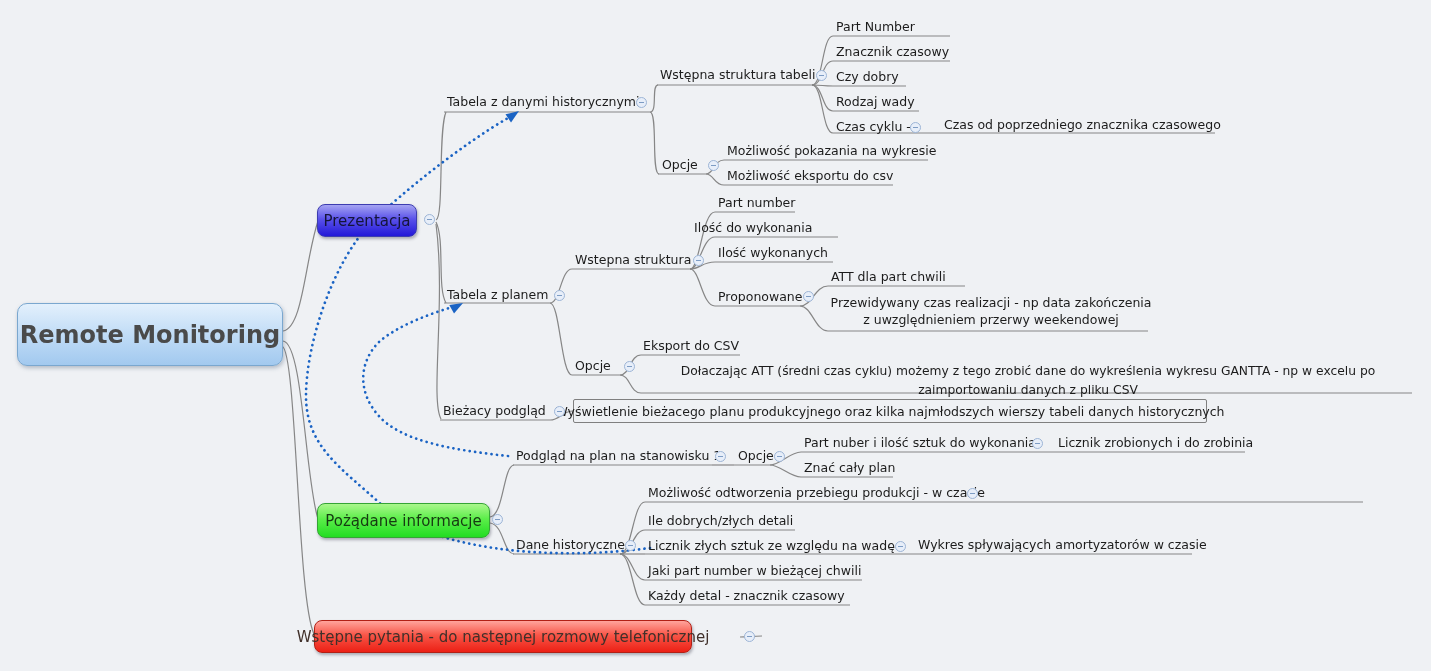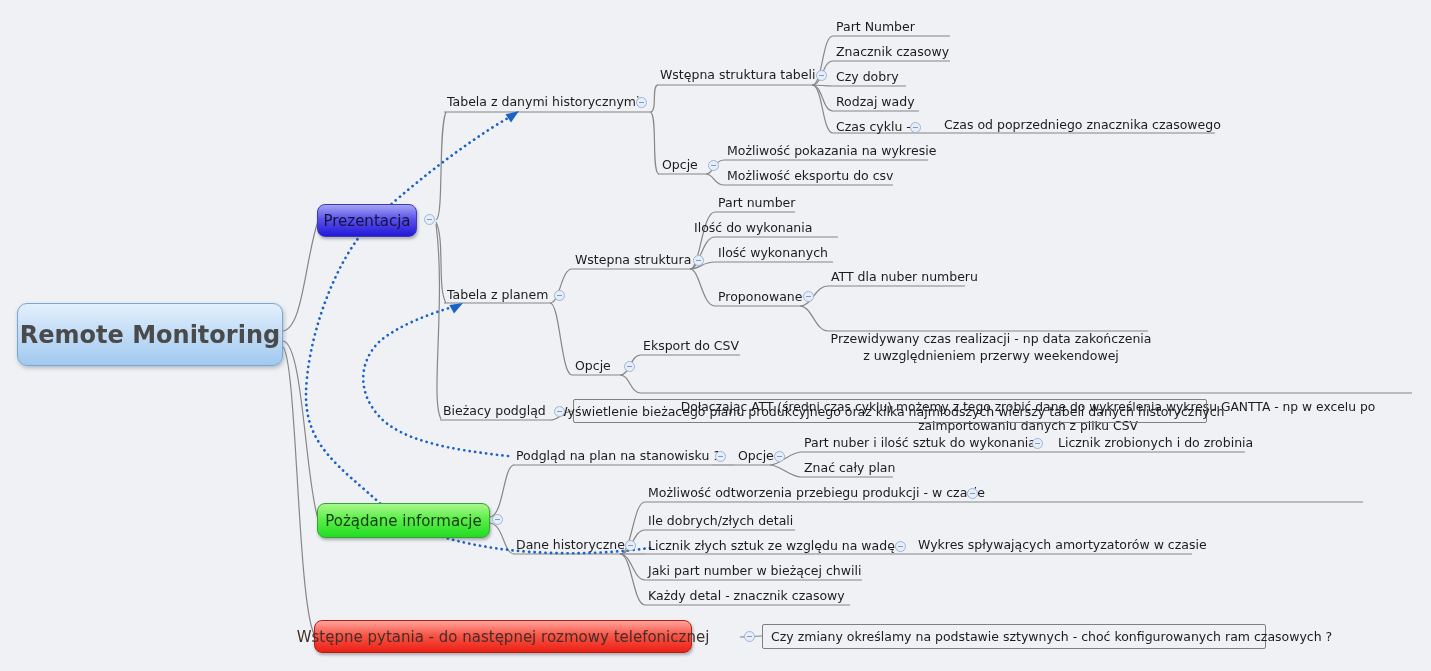--- a/index.html
+++ b/index.html
@@ -6,21 +6,21 @@
   #stage{
     position:relative;width:1431px;height:671px;overflow:hidden;
     background:#eff1f4;
     font-family:"DejaVu Sans","Liberation Sans",sans-serif;
   }
   #wires{position:absolute;left:0;top:0;pointer-events:none;}
   .lbl{
     position:absolute;font-size:12.5px;line-height:16px;color:#1c1c1c;
     white-space:nowrap;cursor:default;
   }
-  .lbl-block{white-space:normal;text-align:center;margin-top:36px;}
+  .lbl-block{white-space:normal;text-align:center;}
   .bubble{
     position:absolute;border:1px solid #7f7f7f;border-radius:2px;
     font-size:12.5px;color:#1c1c1c;white-space:nowrap;
     display:flex;align-items:center;box-sizing:border-box;padding:0 8px;
   }
   .cnode{
     position:absolute;border-radius:8px;display:flex;align-items:center;
     justify-content:center;font-size:15px;box-sizing:border-box;
     box-shadow:1px 2px 3px rgba(40,40,60,.35);white-space:nowrap;
   }
@@ -164,21 +164,21 @@
   <div class="lbl" style="left:662px;top:157px">Opcje</div>
   <div class="lbl" style="left:727px;top:143px">Możliwość pokazania na wykresie</div>
   <div class="lbl" style="left:727px;top:168px">Możliwość eksportu do csv</div>
 
   <div class="lbl" style="left:447px;top:287px">Tabela z planem</div>
   <div class="lbl" style="left:575px;top:252px">Wstepna struktura</div>
   <div class="lbl" style="left:718px;top:195px">Part number</div>
   <div class="lbl" style="left:694px;top:220px">Ilość do wykonania</div>
   <div class="lbl" style="left:718px;top:245px">Ilość wykonanych</div>
   <div class="lbl" style="left:718px;top:289px">Proponowane</div>
-  <div class="lbl" style="left:831px;top:269px">ATT dla nuber numberu</div>
+  <div class="lbl" style="left:831px;top:269px">ATT dla part chwili</div>
   <div class="lbl lbl-block" style="left:828px;top:294px;width:326px;line-height:17px">Przewidywany czas realizacji - np data zakończenia z uwzględnieniem przerwy weekendowej</div>
   <div class="lbl" style="left:575px;top:358px">Opcje</div>
   <div class="lbl" style="left:643px;top:338px">Eksport do CSV</div>
   <div class="lbl lbl-block" style="left:643px;top:362px;width:770px;line-height:19px;font-size:12.3px">Dołaczając ATT (średni czas cyklu) możemy z tego zrobić dane do wykreślenia wykresu GANTTA - np w excelu po zaimportowaniu danych z pliku CSV</div>
 
   <div class="lbl" style="left:443px;top:403px">Bieżacy podgląd</div>
   <div class="bubble" style="left:573px;top:399px;width:634px;height:24px;justify-content:center">Wyświetlenie bieżacego planu produkcyjnego oraz kilka najmłodszych wierszy tabeli danych historycznych</div>
 
   <div class="lbl" style="left:516px;top:448px">Podgląd na plan na stanowisku 1</div>
   <div class="lbl" style="left:738px;top:448px">Opcje</div>
@@ -186,21 +186,20 @@
   <div class="lbl" style="left:1058px;top:435px">Licznik zrobionych i do zrobinia</div>
   <div class="lbl" style="left:804px;top:460px">Znać cały plan</div>
   <div class="lbl" style="left:516px;top:537px">Dane historyczne</div>
   <div class="lbl" style="left:648px;top:485px">Możliwość odtworzenia przebiegu produkcji - w czasie</div>
   <div class="lbl" style="left:648px;top:513px">Ile dobrych/złych detali</div>
   <div class="lbl" style="left:648px;top:538px">Licznik złych sztuk ze względu na wadę</div>
   <div class="lbl" style="left:918px;top:537px">Wykres spływających amortyzatorów w czasie</div>
   <div class="lbl" style="left:648px;top:563px">Jaki part number w bieżącej chwili</div>
   <div class="lbl" style="left:648px;top:588px">Każdy detal - znacznik czasowy</div>
 
-  <div class="bubble" style="left:762px;top:624px;width:504px;height:25px">Czy zmiany określamy na podstawie sztywnych - choć konfigurowanych ram czasowych ?</div>
 
   <span class="fold" style="left:424px;top:214px"></span>
   <span class="fold" style="left:636px;top:97px"></span>
   <span class="fold" style="left:816px;top:70px"></span>
   <span class="fold" style="left:910px;top:122px"></span>
   <span class="fold" style="left:708px;top:160px"></span>
   <span class="fold" style="left:554px;top:290px"></span>
   <span class="fold" style="left:693px;top:255px"></span>
   <span class="fold" style="left:803px;top:291px"></span>
   <span class="fold" style="left:624px;top:361px"></span>

